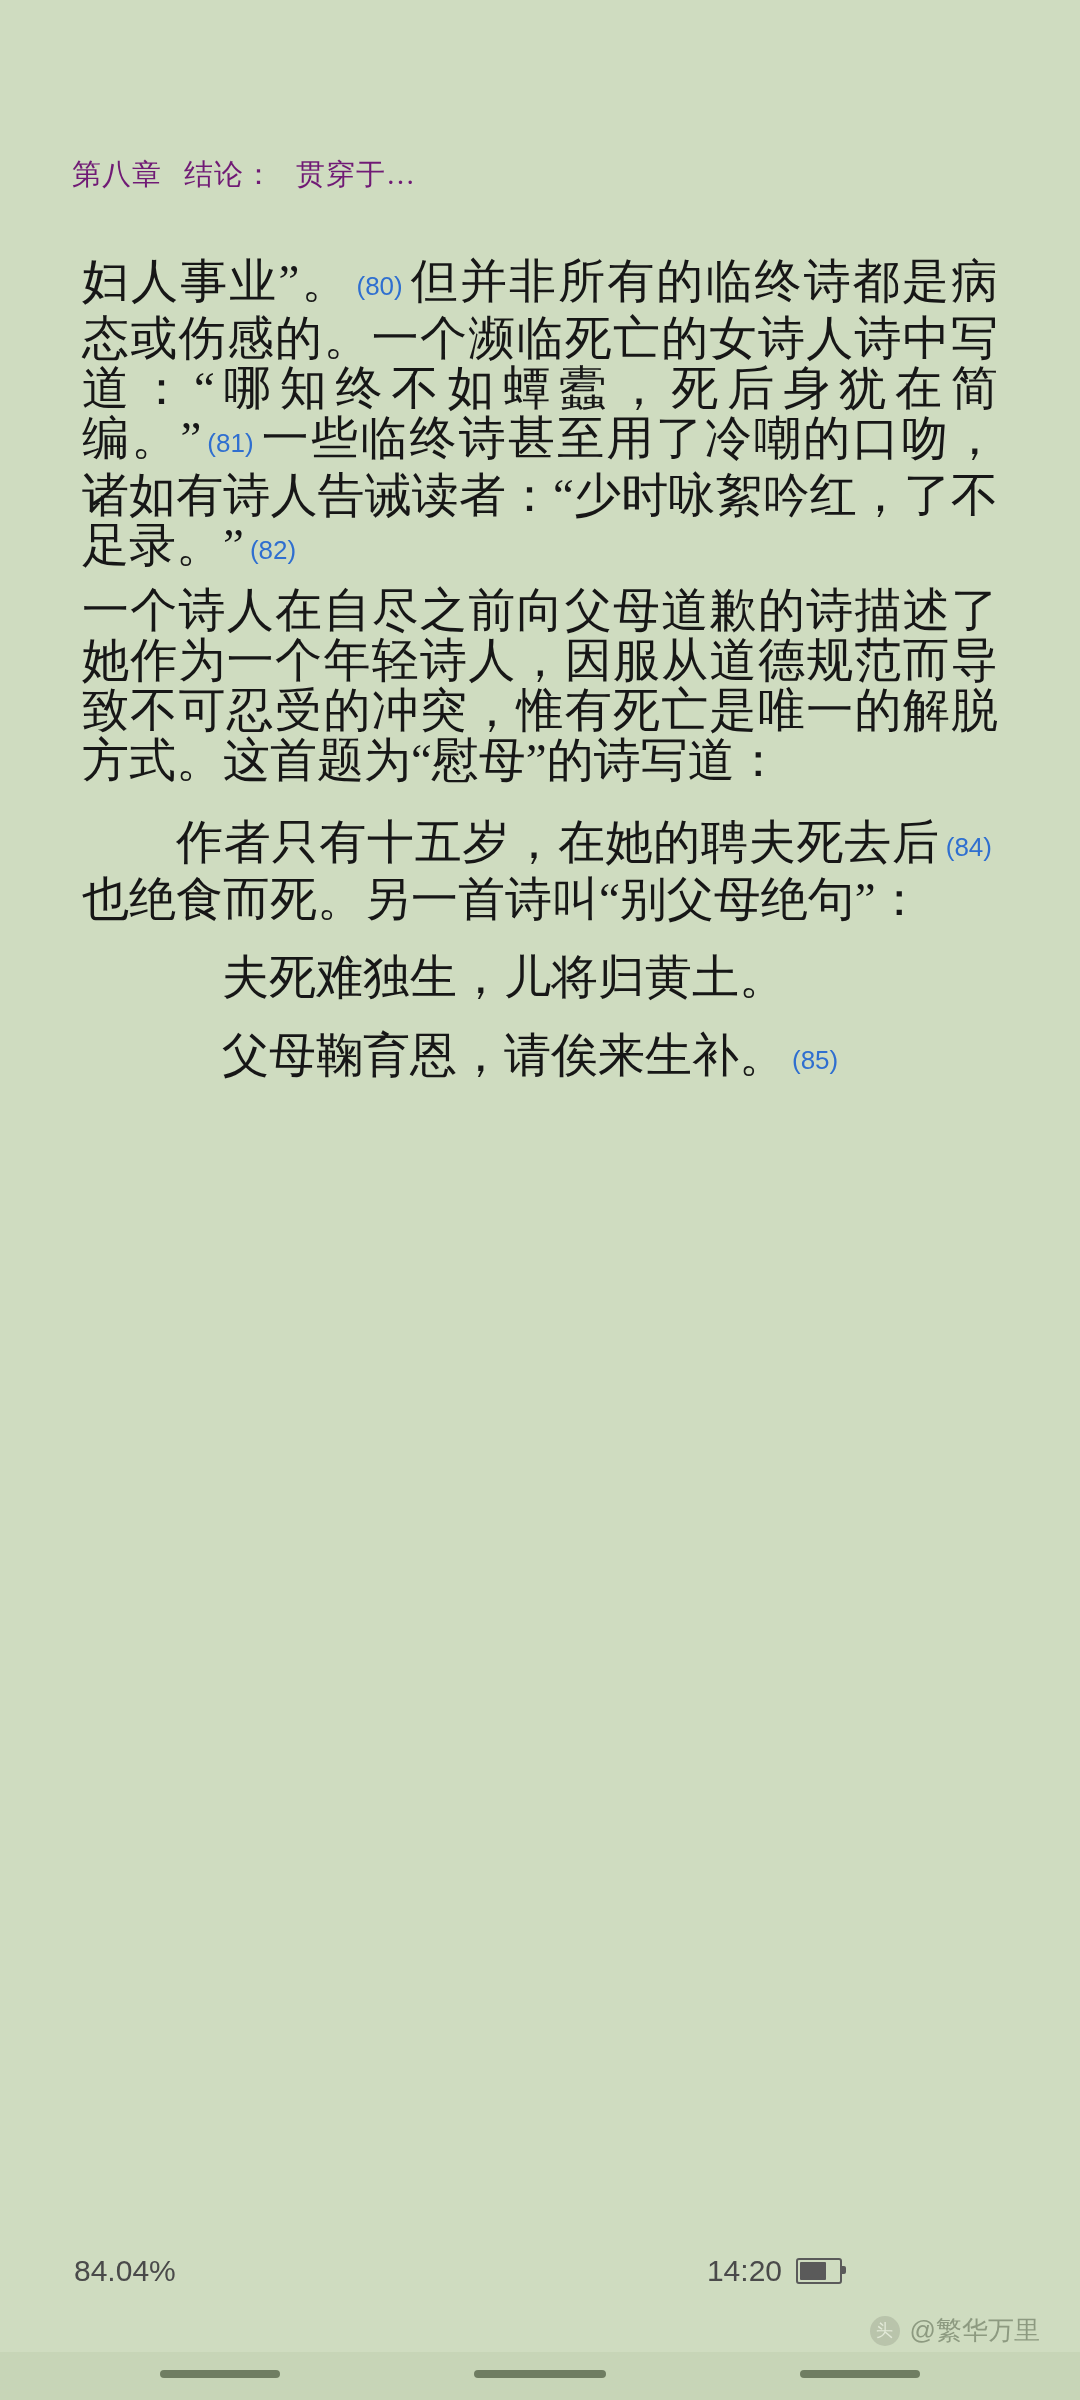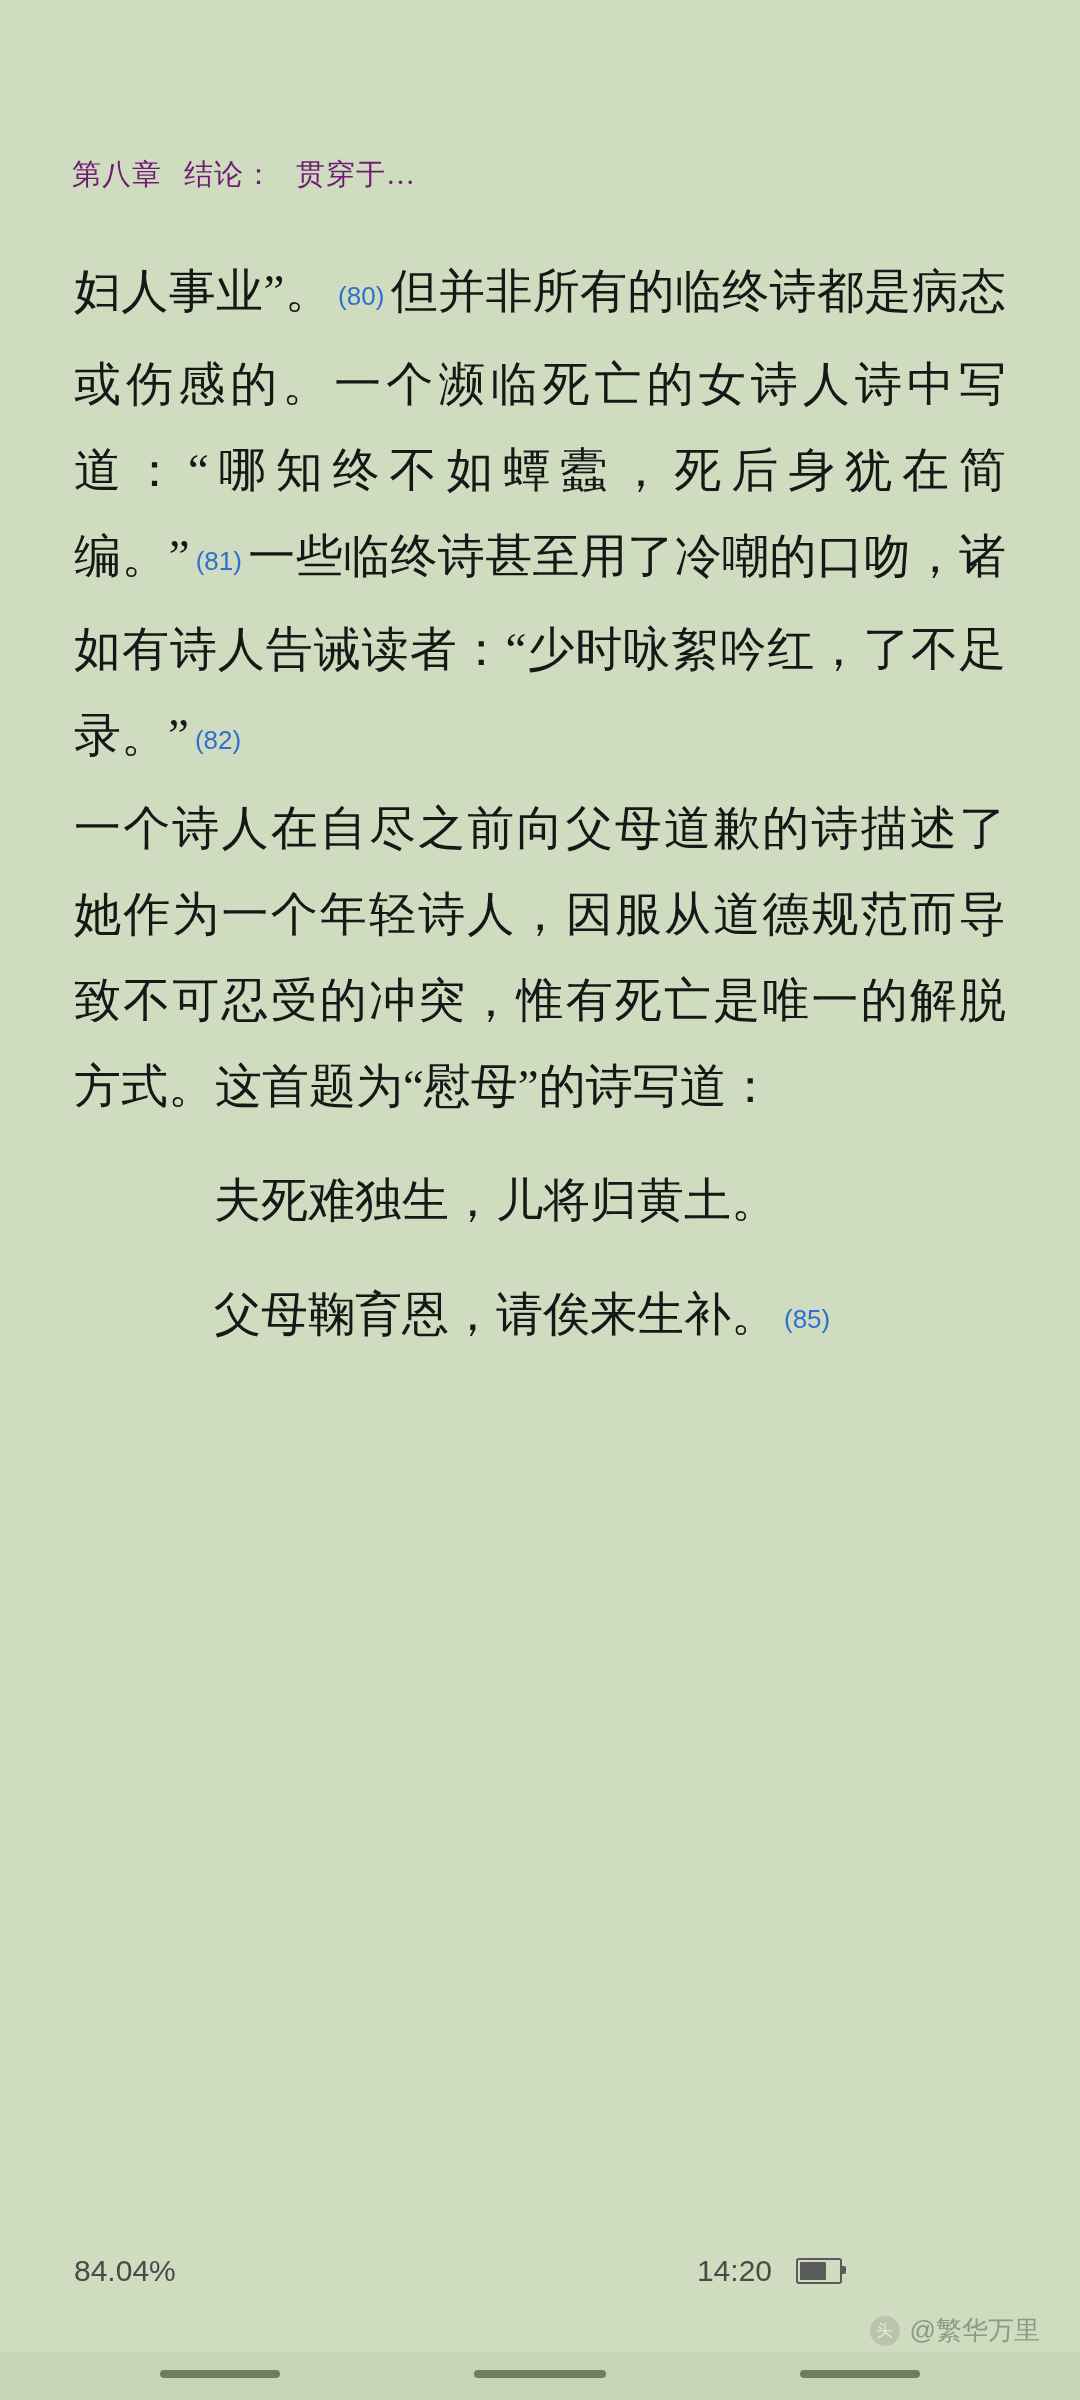--- a/index.html
+++ b/index.html
@@ -38,24 +38,24 @@
 
   .content {
     position: absolute;
     left: 0;
     top: 248px;
     width: 1080px;
     padding: 0 74px;
     box-sizing: border-box;
   }
   p {
-    margin: 0;
+    margin: 8px;
     color: #171717;
     font-size: 47px;
-    line-height: 86px;
+    line-height: 50px;
     text-align: justify;
     text-justify: inter-ideograph;
     letter-spacing: 0px;
   }
   p.body-para { text-indent: 0; }
   p.indent-para { text-indent: 94px; }
   p.verse {
     text-indent: 0;
     padding-left: 140px;
     margin-top: 28px;
@@ -80,21 +80,21 @@
     box-sizing: border-box;
     display: flex;
     justify-content: space-between;
     color: #4a4a4a;
     font-size: 30px;
     font-family: "Liberation Sans", sans-serif;
   }
   .footer-right {
     display: flex;
     align-items: center;
-    gap: 24px;
+    gap: 14px;
   }
   .battery {
     width: 42px;
     height: 22px;
     border: 2px solid #5a5a5a;
     border-radius: 3px;
     position: relative;
     display: inline-block;
   }
   .battery::after {
@@ -162,20 +162,21 @@
 
 <div class="reader">
 
   <div class="header">
     <span>第八章</span><span class="sep"></span><span>结论：</span><span class="sep"></span><span>贯穿于…</span>
   </div>
 
   <div class="content" id="content">
       <p class="body-para"><span>妇人事业”。</span><sup class="note">(80)</sup><span>但并非所有的临终诗都是病态或伤感的。一个濒临死亡的女诗人诗中写道：“哪知终不如蟫蠹，死后身犹在简编。”</span><sup class="note">(81)</sup><span>一些临终诗甚至用了冷嘲的口吻，诸如有诗人告诫读者：“少时咏絮吟红，了不足录。”</span><sup class="note">(82)</sup></p>
       <p class="body-para"><span>一个诗人在自尽之前向父母道歉的诗描述了她作为一个年轻诗人，因服从道德规范而导致不可忍受的冲突，惟有死亡是唯一的解脱方式。这首题为“慰母”的诗写道：</span></p>
+      <p class="indent-para after-verse"><span>作者只有十五岁，在她的聘夫死去后</span><sup class="note">(84)</sup><span>也绝食而死。另一首诗叫“别父母绝句”：</span></p>
       <p class="verse"><span>夫死难独生，儿将归黄土。</span></p>
       <p class="verse"><span>父母鞠育恩，请俟来生补。</span><sup class="note">(85)</sup></p>
     </div>
 
   <div class="footer">
     <span>84.04%</span>
     <span class="footer-right">
       <span>14:20</span>
       <span class="battery">
           <span class="fill"></span>

